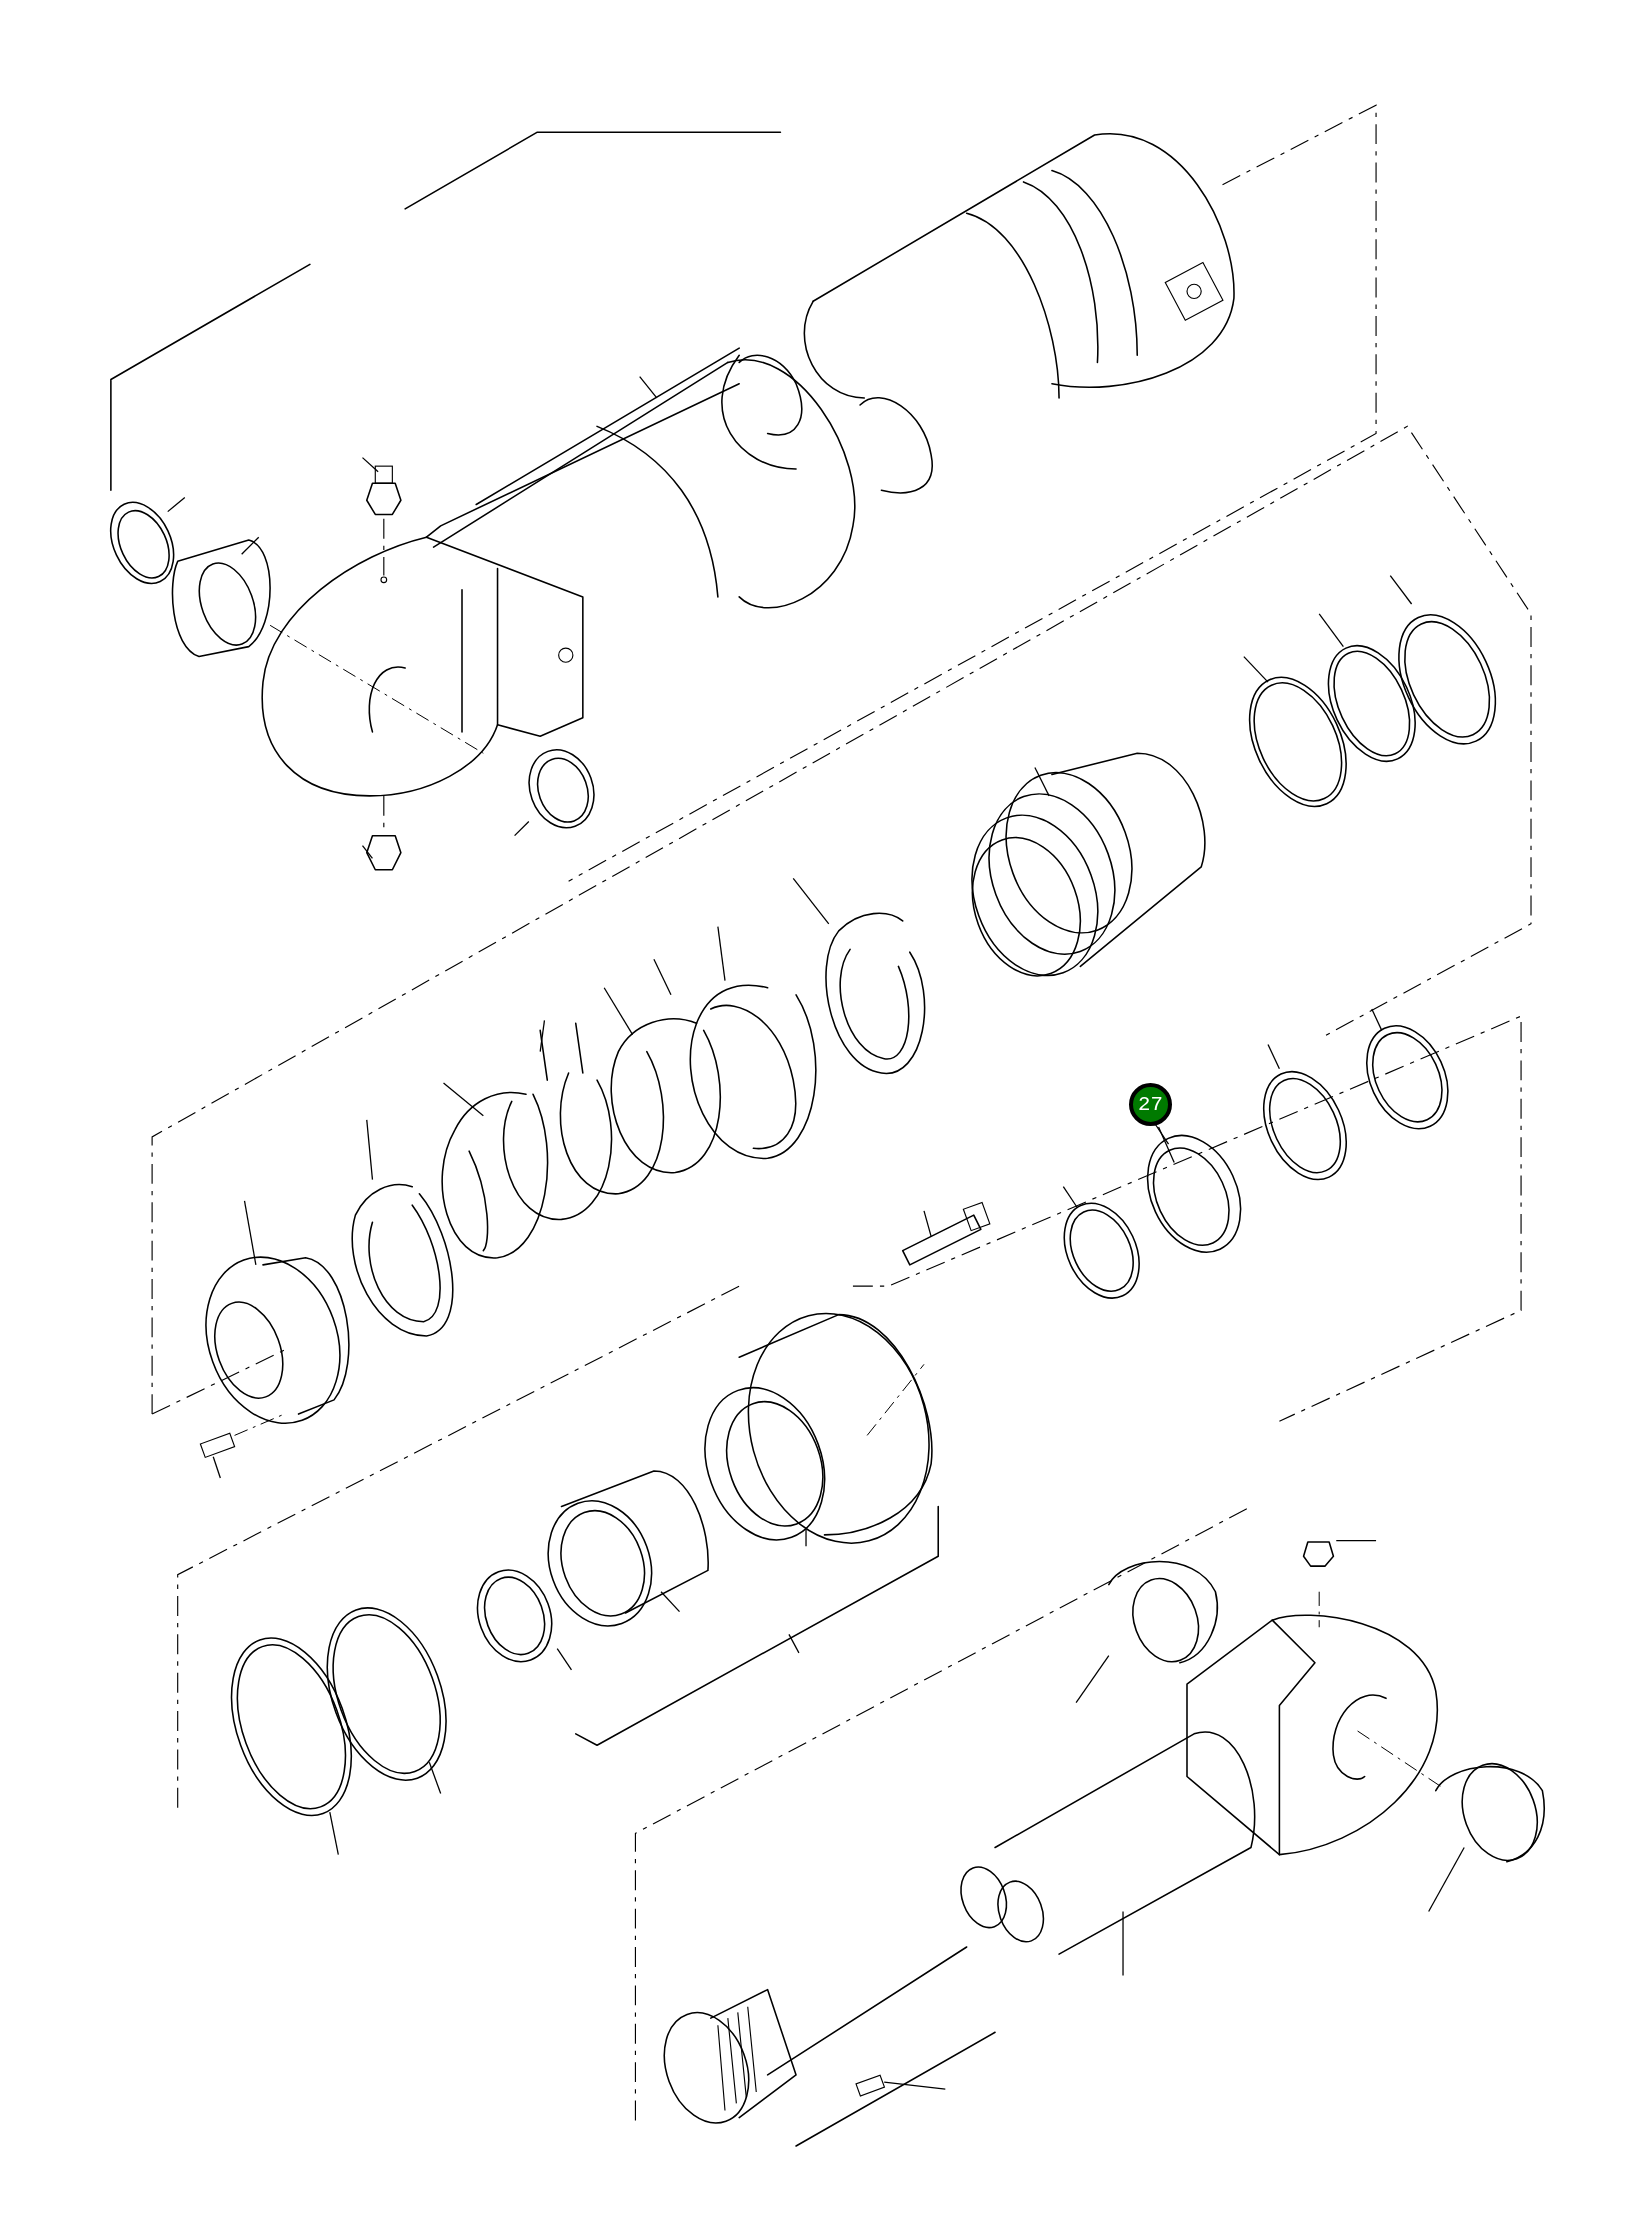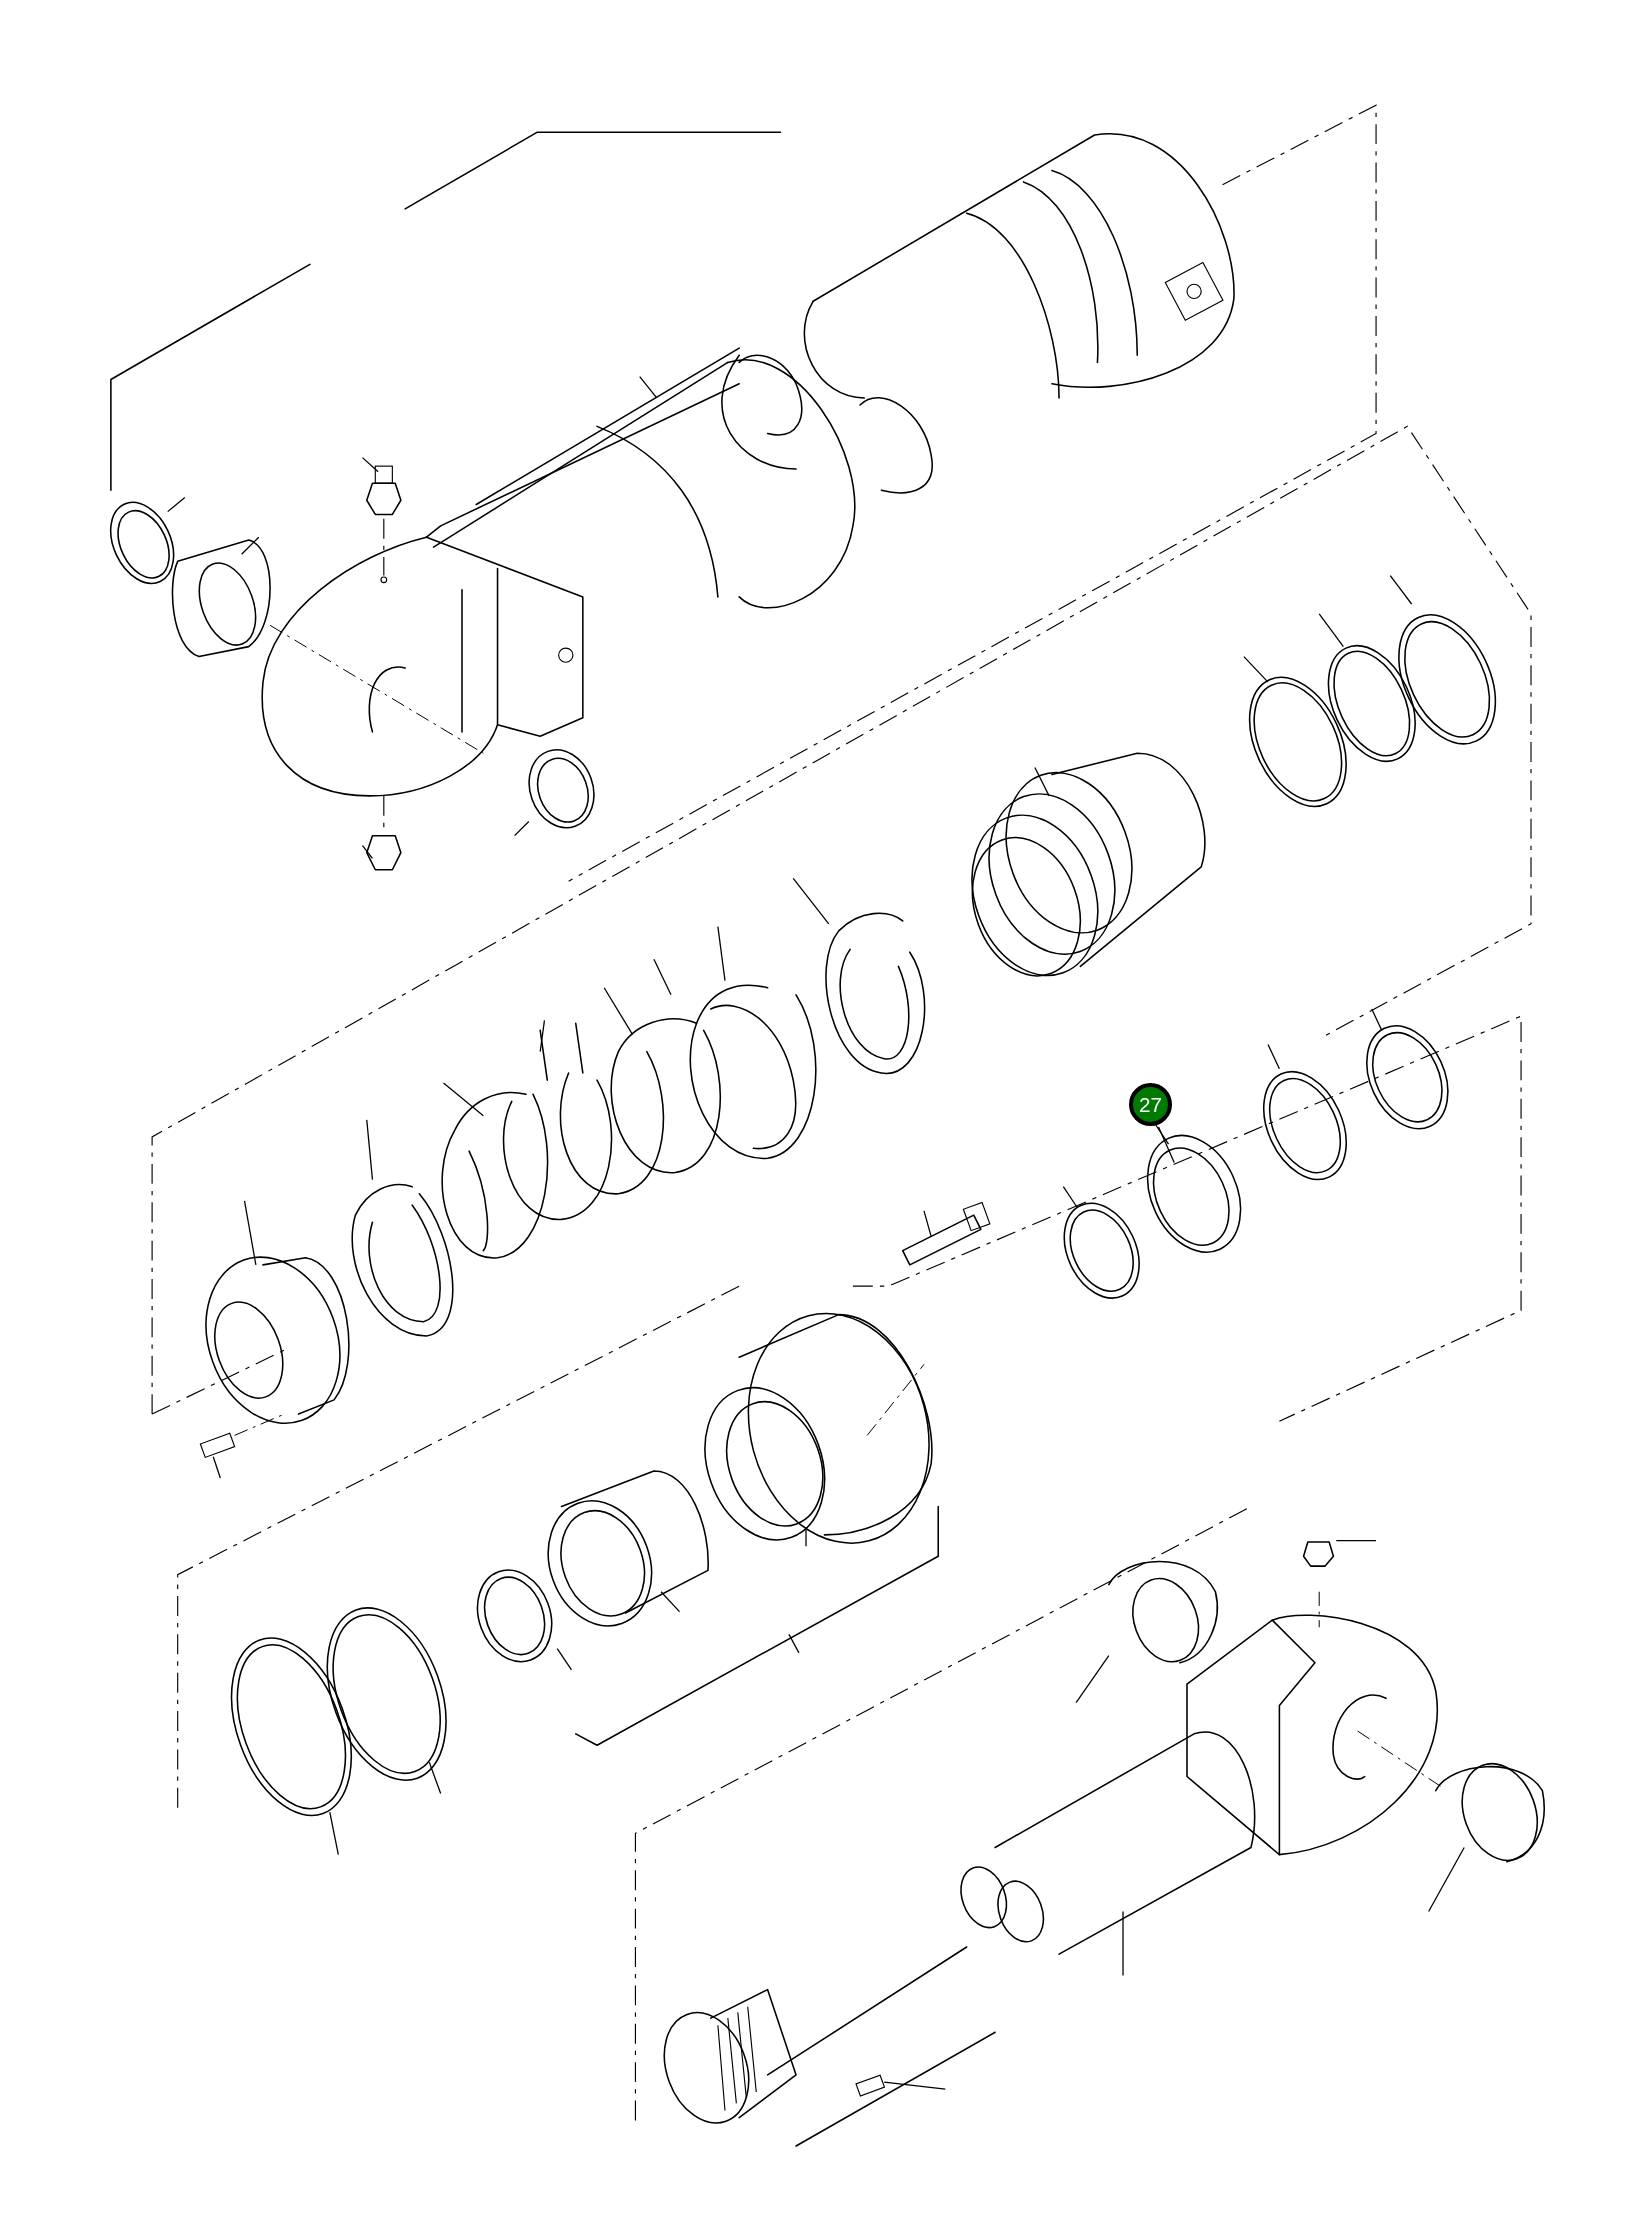--- a/index.html
+++ b/index.html
@@ -3,21 +3,21 @@
 <meta charset="utf-8">
 <style>
   html, body { margin:0; padding:0; background:#ffffff; }
   body { width:1649px; height:2227px; position:relative; overflow:hidden; font-family:"Liberation Sans", sans-serif; }
   #diagram { position:absolute; left:0; top:0; width:1649px; height:2227px; }
   .ln { fill:none; stroke:#000; stroke-width:1.1; stroke-linecap:round; stroke-linejoin:round; }
   .thin { fill:none; stroke:#000; stroke-width:0.8; }
   .dash { fill:none; stroke:#000; stroke-width:0.8; stroke-dasharray:14 5 3 5; }
   .ctr { fill:none; stroke:#000; stroke-width:0.7; stroke-dasharray:10 4 2 4; }
   .lead { fill:none; stroke:#000; stroke-width:0.9; }
-  .callout { position:absolute; border-radius:50%; border:4.1px solid #000; display:flex; align-items:center; justify-content:center; color:#fff; font-family:Liberation Sans, sans-serif; cursor:pointer; box-sizing:border-box; }
+  .callout { position:absolute; border-radius:50%; border:4.1px solid #000; display:flex; align-items:center; justify-content:center; color:#fff; font-family:Liberation Mono, monospace; cursor:pointer; box-sizing:border-box; }
 </style>
 </head>
 <body>
 
 <svg id="diagram" viewBox="0 0 1160 1567" preserveAspectRatio="none" xmlns="http://www.w3.org/2000/svg">
 
   <g>
     <polyline class="ln" points="285,147 378,93 549,93"></polyline>
     <polyline class="ln" points="218,186 78,267 78,345"></polyline>
     <polyline class="dash" points="860,130 968,74 968,305 400,620"></polyline>

